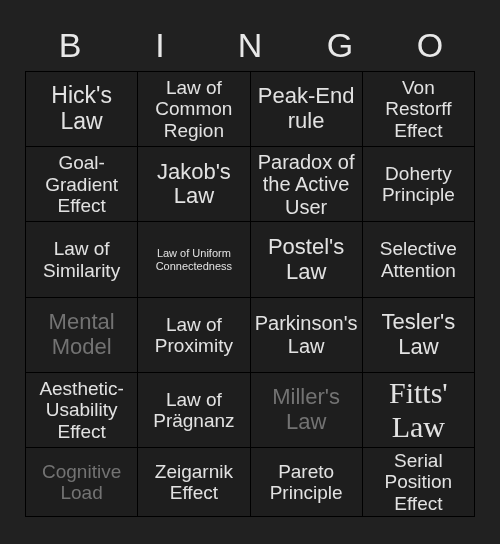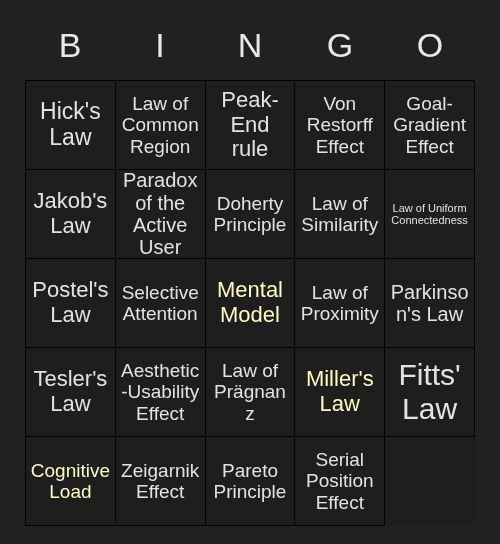--- a/index.html
+++ b/index.html
@@ -37,23 +37,23 @@
     color: #e8e8e8;
     font-size: 34px;
     font-weight: 400;
     line-height: 1;
     letter-spacing: 0px;
     user-select: none;
   }
   #grid {
     width: 450px;
     height: 446px;
-    margin-top: 12px;
+    margin-top: 3px;
     display: grid;
-    grid-template-columns: repeat(5, 1fr);
+    grid-template-columns: repeat(4, 1fr);
     grid-template-rows: repeat(5, 1fr);
     border-top: 1px solid #000000;
     border-left: 1px solid #000000;
     box-sizing: border-box;
     background: #1e1e1e;
   }
   .cell {
     border-right: 1px solid #000000;
     border-bottom: 1px solid #000000;
     box-sizing: border-box;
@@ -67,28 +67,28 @@
   }
   .cell-text {
     display: block;
     width: 100%;
     color: #e2e2e2;
     line-height: 1.12;
     word-break: break-word;
     hyphens: none;
   }
   
-  .fs-xxl .cell-text { font-size: 30px; }
+  .fs-xxl .cell-text { font-size: 30px; font-family: Liberation Serif, serif; }
   .fs-xl  .cell-text { font-size: 23px; }
   .fs-lg  .cell-text { font-size: 22px; }
   .fs-md  .cell-text { font-size: 19px; }
   .fs-sm  .cell-text { font-size: 20px; }
   .fs-xs  .cell-text { font-size: 11px; }
 
-  .marked .cell-text { color: #fef9c3; }
+  .marked .cell-text { color: #737373; }
 </style>
 </head>
 <body>
 
 <div id="bingo-card">
 
   <div id="header-row">
     <div class="header-letter">B</div>
     <div class="header-letter">I</div>
     <div class="header-letter">N</div>

